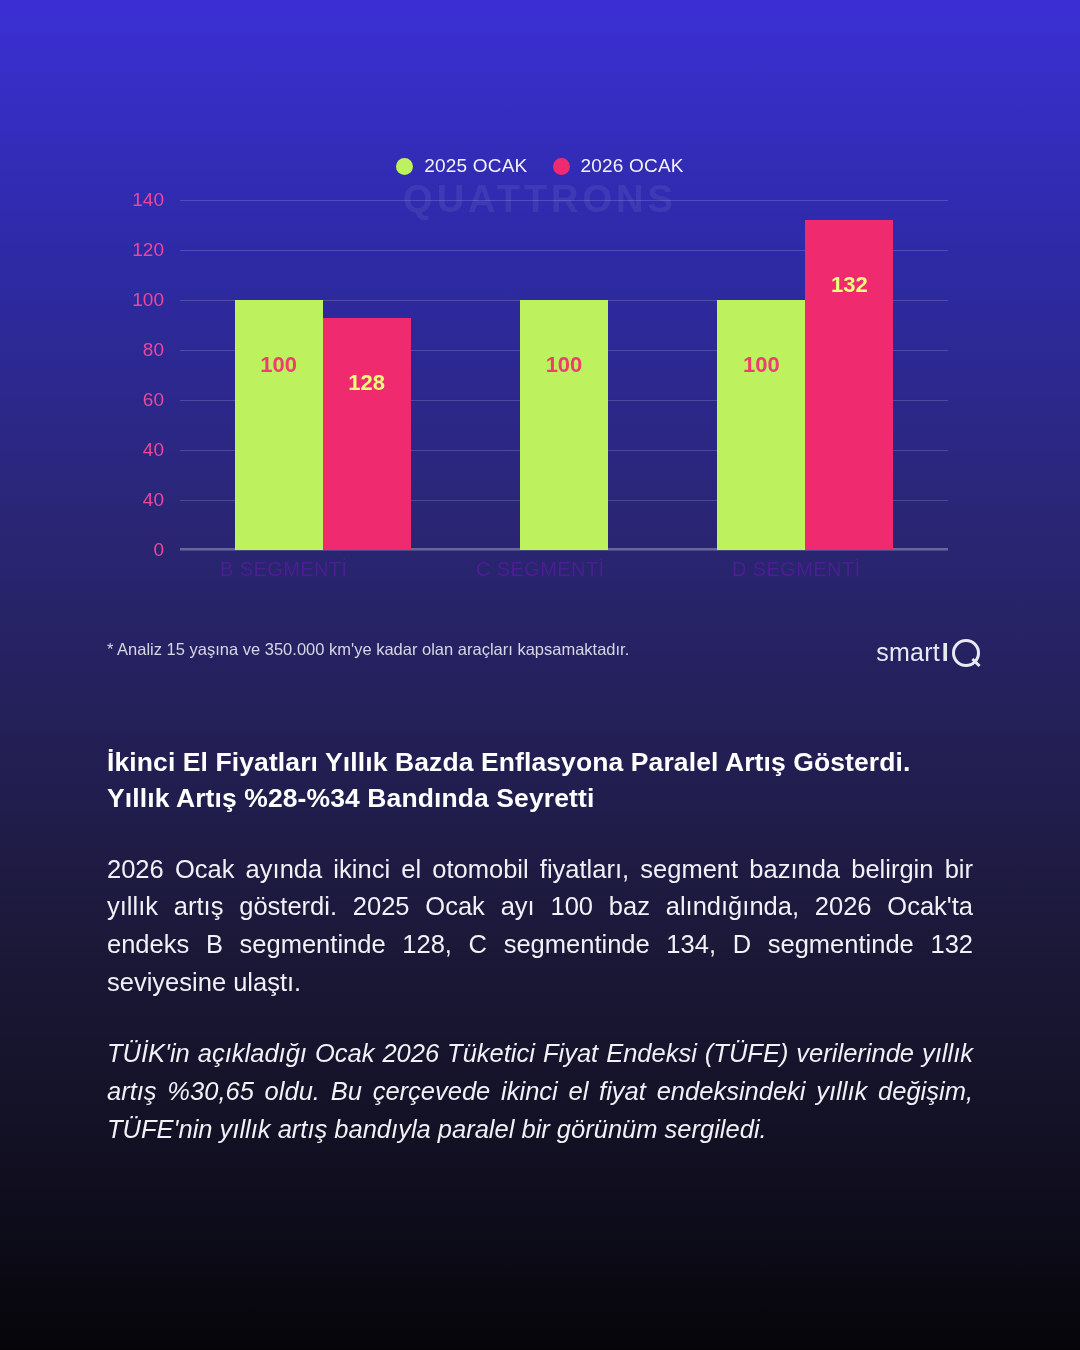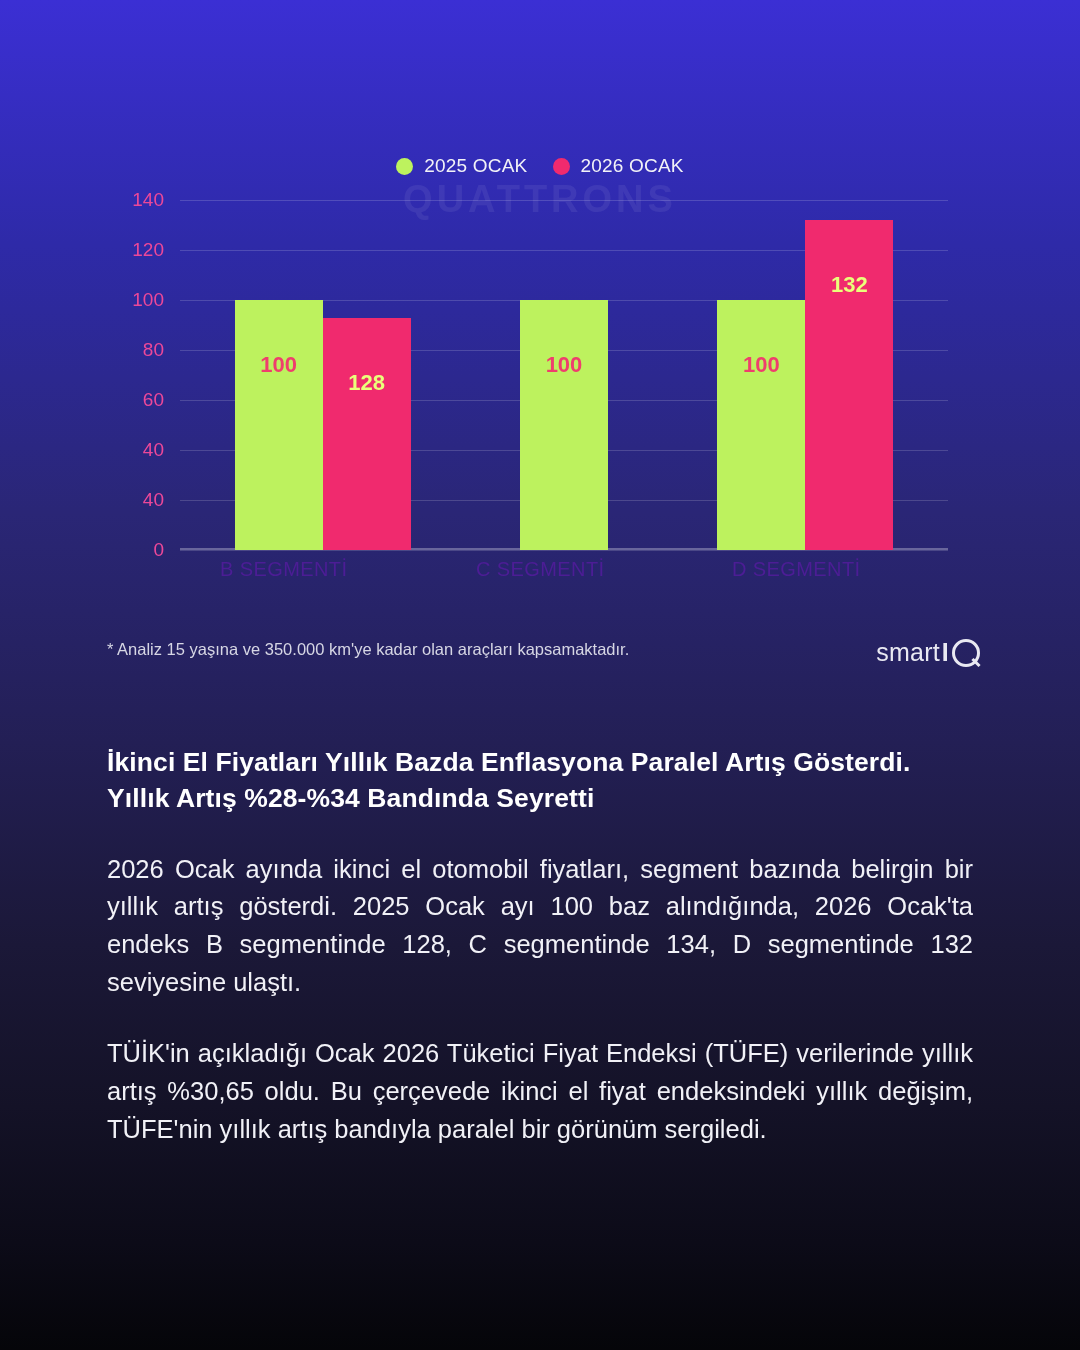--- a/index.html
+++ b/index.html
@@ -205,21 +205,21 @@
     margin: 0 0 34px 0;
     letter-spacing: 0.1px;
   }
   .para {
     font-size: 25.5px;
     line-height: 1.48;
     color: #f1f1f7;
     text-align: justify;
     margin: 0 0 34px 0;
   }
-  .para:last-child { margin-bottom: 0; }
+  .para:last-child { margin-bottom: 0; font-style: italic; }
 </style>
 </head>
 <body>
 
 <div class="chart-block">
 
   <div class="legend">
     <div class="legend-item">
       <span class="legend-dot" id="sw0" style="background: rgb(189, 242, 94);"></span>
       <span class="legend-label">2025 OCAK</span>

